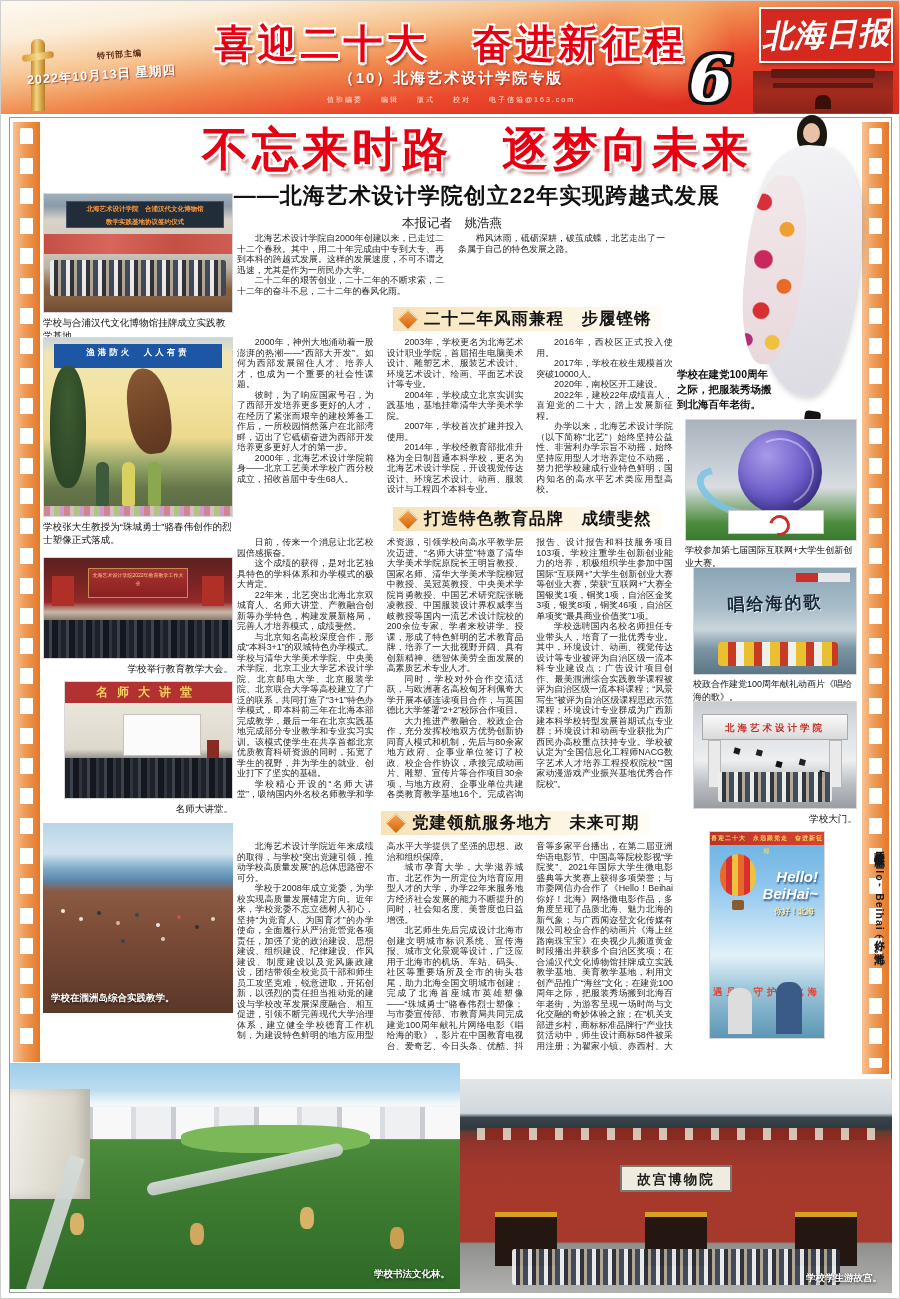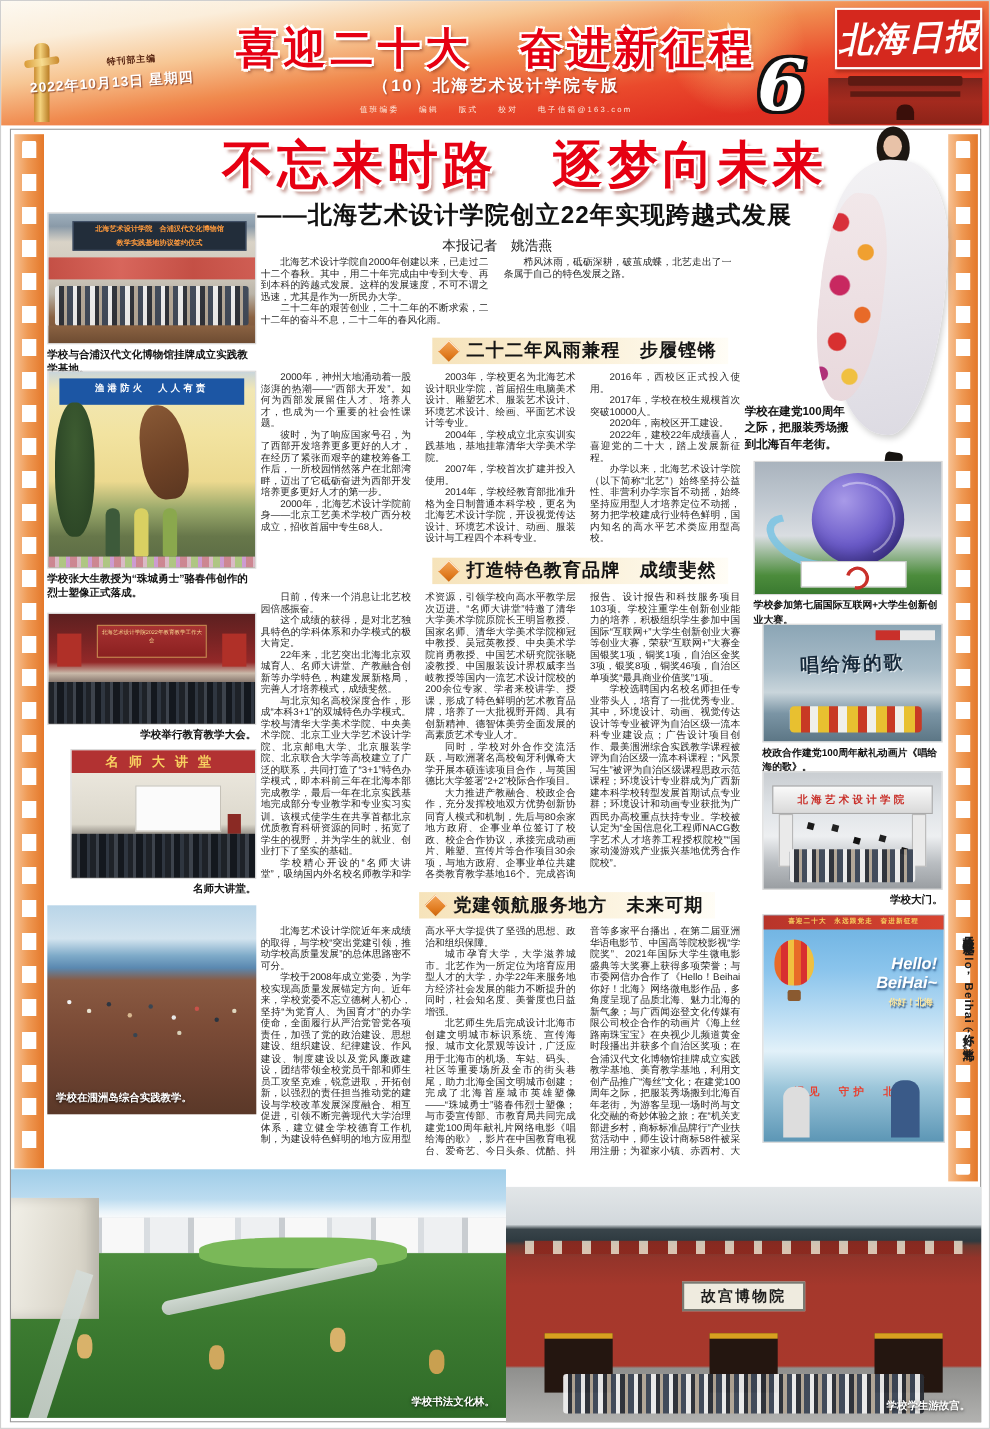--- a/index.html
+++ b/index.html
@@ -64,21 +64,21 @@
   .cols3 { column-count:3; column-gap:13px; column-fill:auto; }
   .sec-hd { position:absolute; height:24px; display:flex; align-items:center; z-index:2;
     background:linear-gradient(90deg,#f6e3ba 0%,#fbf1da 55%,#fffdf6 100%); padding:0 10px 0 8px; }
   .diamond { width:14px; height:14px; margin-right:9px; flex:0 0 auto; transform:rotate(45deg);
     background:linear-gradient(135deg,#f5a85c 0%,#e07a1e 70%,#c9650f 100%); box-shadow:1px 1px 0 rgba(255,255,255,.8) inset; }
   .sec-title { font-size:16.5px; font-weight:900; color:#141414; letter-spacing:1px; white-space:nowrap; }
 
   
   .fig { position:absolute; margin:0; z-index:2; }
   .photo { position:relative; width:100%; overflow:hidden; border:1px solid #d8d8d8; }
-  .cap { font-weight:bold; font-size:9.6px; line-height:13px; color:#111; margin-top:3px; }
+  .cap { font-weight:normal; font-size:9.6px; line-height:13px; color:#111; margin-top:3px; }
   .cap.r { text-align:right; }
   .cap-in { position:absolute; color:#fff; font-weight:bold; font-size:9.5px; text-shadow:0 1px 3px rgba(0,0,0,.85); z-index:3; }
 
   .aud { position:absolute; left:0; right:0; bottom:0;
     background:repeating-linear-gradient(90deg,#1e2228 0 5px,#3d434c 5px 8px,#14181e 8px 14px,#2f3640 14px 17px),
                repeating-linear-gradient(0deg,rgba(255,255,255,.08) 0 2px,transparent 2px 7px); }
   .crowd { position:absolute; border-radius:3px;
     background:repeating-linear-gradient(90deg,rgba(238,238,238,.95) 0 4px,rgba(42,46,54,.95) 4px 8px,rgba(178,166,150,.95) 8px 11px,rgba(60,70,86,.95) 11px 16px); }
 
   
@@ -350,21 +350,21 @@
     <div class="photo ph-gate">
       <div class="beam">北海艺术设计学院</div>
       <div class="pil" style="left:14px;"></div>
       <div class="pil" style="right:14px;"></div>
       <div class="caps"></div>
       <div class="crowd" style="left:24px;right:24px;bottom:6px;height:30px;"></div>
     </div>
     <figcaption class="cap r">学校大门。</figcaption>
   </figure>
 
-  <figure class="fig" style="left:692px;top:830px;width:166px;">
+  <figure class="fig" style="left:708px;top:830px;width:116px;">
     <div class="photo ph-movie">
       <div class="m-strip">喜迎二十大　永远跟党走　奋进新征程</div>
       <div class="balloon"></div>
       <div class="mv-title">Hello! BeiHai~</div>
       <div class="mv-cn">你好！北海</div>
       <div class="mv-slogan">遇见　守护　北海</div>
       <div class="mv-p1"></div>
       <div class="mv-p2"></div>
     </div>
   </figure>

